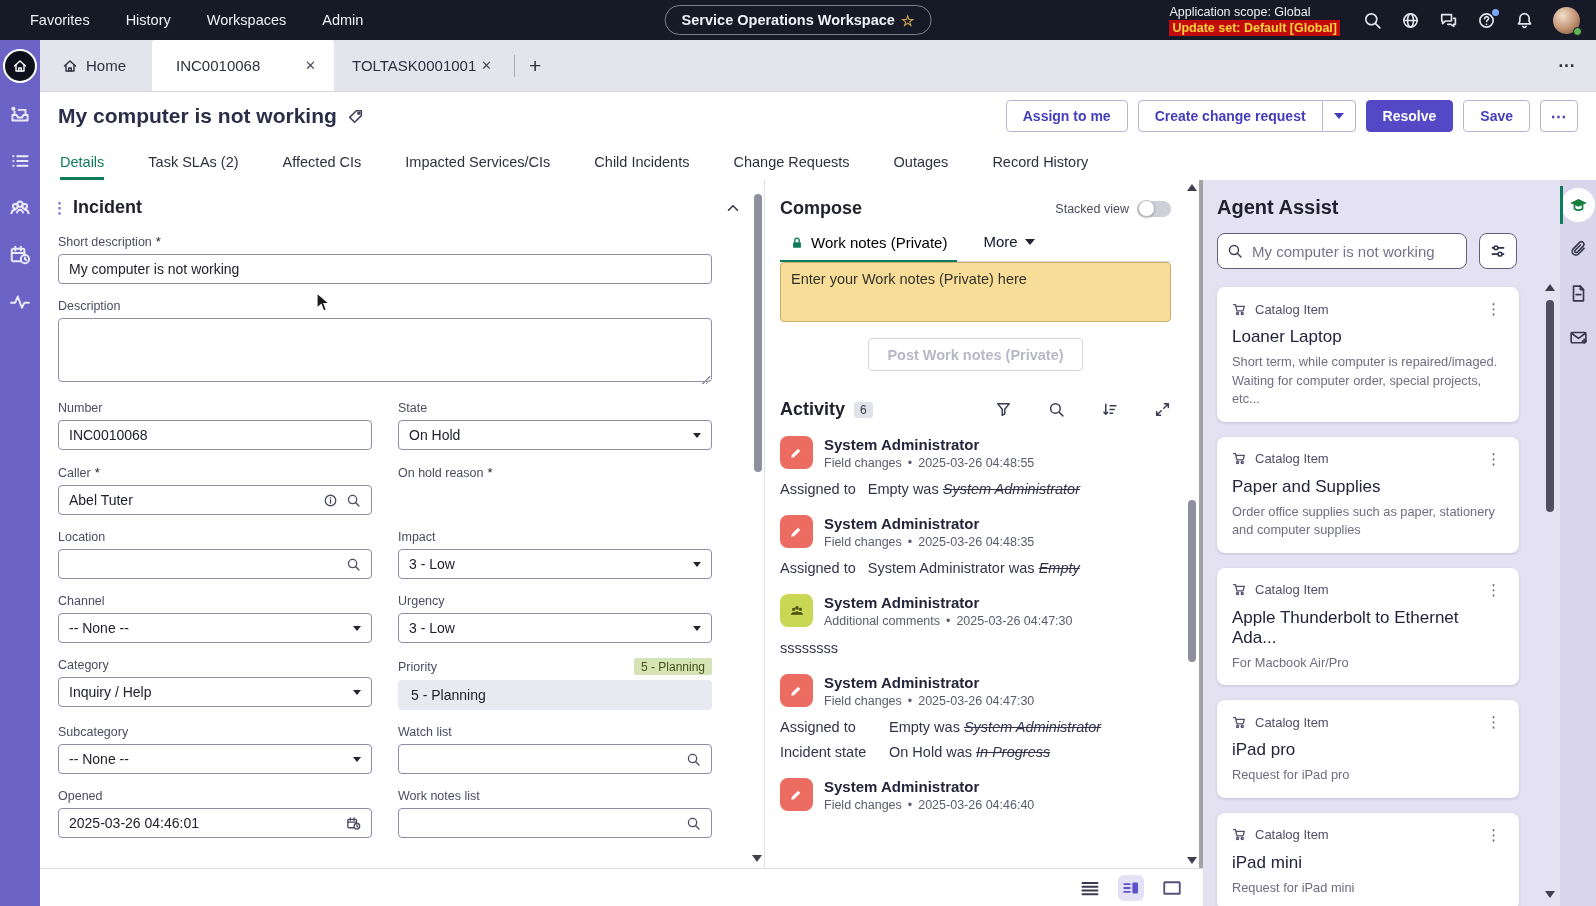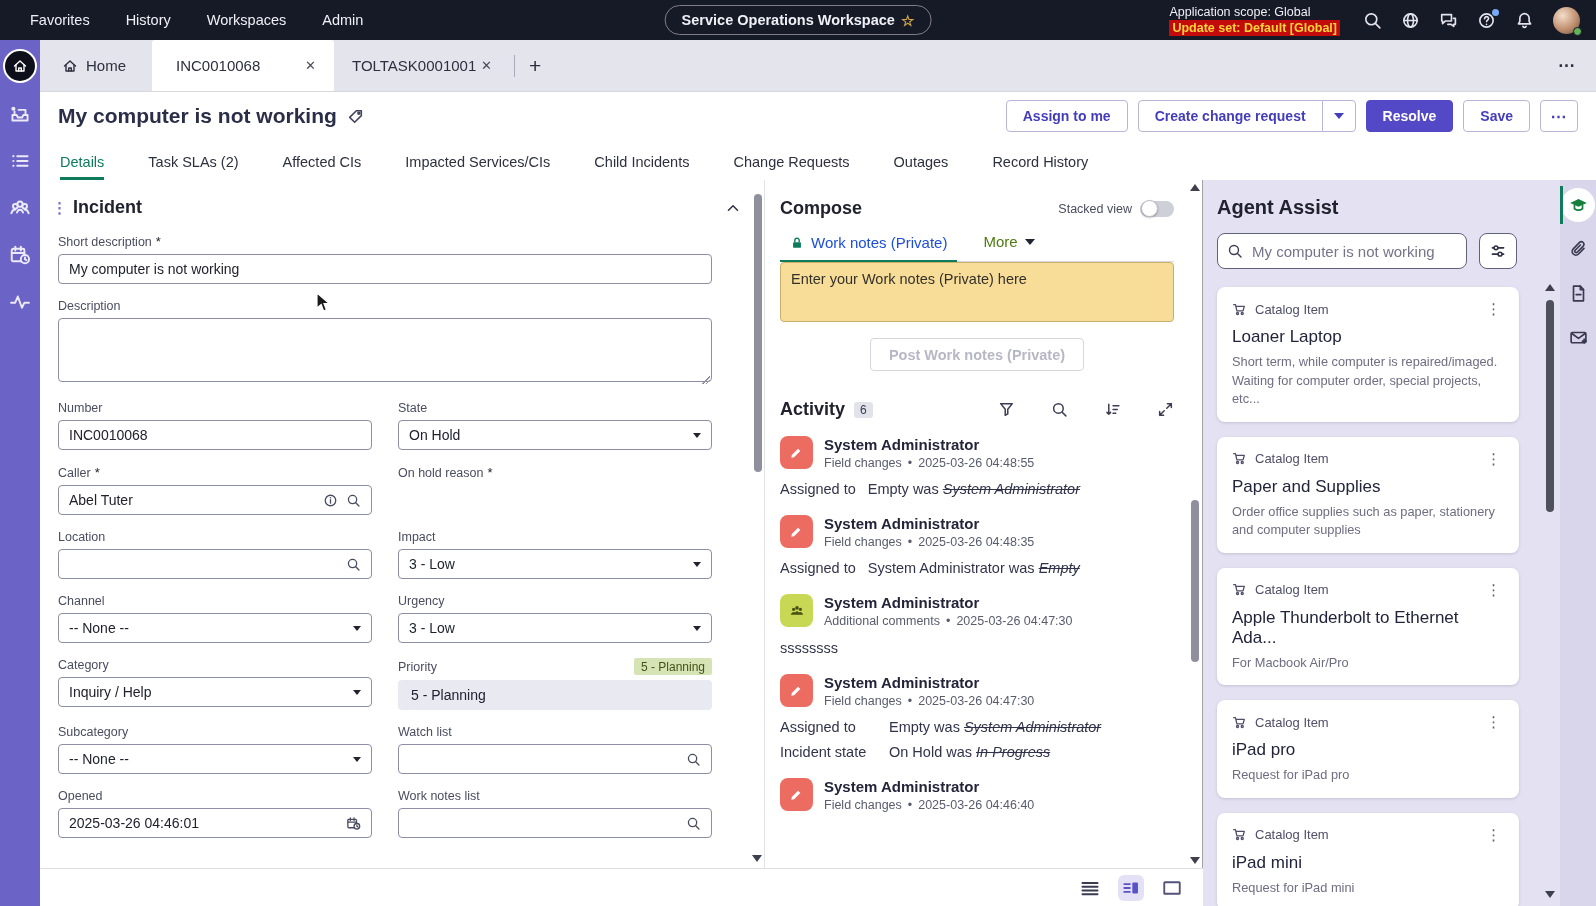--- a/index.html
+++ b/index.html
@@ -94,33 +94,33 @@
   .cursor{position:absolute;left:276px;top:112px;z-index:6;}
   .fscroll{position:absolute;top:4px;right:1px;width:11px;bottom:4px;}
   .fthumb{position:absolute;top:10px;right:1px;width:8px;height:278px;background:#8f8f9e;border-radius:4px;}
   .tri-dn{width:0;height:0;border-left:5px solid transparent;border-right:5px solid transparent;
     border-top:7px solid #3f3f4f;}
   .tri-up{width:0;height:0;border-left:5px solid transparent;border-right:5px solid transparent;
     border-bottom:7px solid #3f3f4f;}
   .fscroll .tri-dn{position:absolute;bottom:2px;right:1px;}
 
   
-  .middle-panel{position:absolute;top:88px;left:726px;width:437px;bottom:38px;border-right:1px solid #a3a3a3;
+  .middle-panel{position:absolute;top:88px;left:726px;width:437px;bottom:38px;border-right:4px solid #a3a3a3;
     overflow:hidden;padding:0 28px 0 14px;}
   .c-row1{display:flex;align-items:center;margin-top:18px;}
   .c-title{font-size:18px;font-weight:bold;color:#21222e;}
   .sv-label{margin-left:auto;font-size:12.5px;color:#4b4c5e;margin-right:8px;}
   .toggle{width:34px;height:16px;border-radius:9px;background:#cfcfd8;position:relative;cursor:pointer;}
   .knob{position:absolute;left:1px;top:-1px;width:17px;height:17px;border-radius:50%;background:#fff;
     border:1px solid #b9b9c4;box-shadow:0 1px 2px rgba(0,0,0,.25);}
   .c-tabs{display:flex;align-items:flex-end;margin-top:14px;border-bottom:1px solid #d8d8e0;}
-  .wn-tab{display:flex;align-items:center;gap:7px;color:#1d4ed8;font-size:15px;padding:0 10px 9px 10px;
+  .wn-tab{display:flex;align-items:center;gap:7px;color:#000000;font-size:15px;padding:0 10px 9px 10px;
     border-bottom:2.5px solid #0e7c5c;margin-bottom:-1px;cursor:pointer;}
   .lockico{width:14px;height:14px;color:#0e7c5c;}
-  .more-tab{display:flex;align-items:center;gap:7px;font-size:15px;color:#4d7c0f;padding:0 10px 11px 26px;cursor:pointer;}
+  .more-tab{display:flex;align-items:center;gap:7px;font-size:15px;color:#0f172a;padding:0 10px 11px 26px;cursor:pointer;}
   .more-caret{width:0;height:0;border-left:5px solid transparent;border-right:5px solid transparent;
     border-top:6px solid #22232e;}
   .wn-area{width:100%;height:60px;margin-top:0;background:#f8dd99;border:1px solid #c9b06a;border-radius:4px;
     font-family:"Liberation Sans",sans-serif;font-size:14.5px;padding:8px 10px;resize:none;color:#701a75;}
   .wn-area::placeholder{color:#33312a;opacity:1;}
   .post-row{display:flex;justify-content:center;margin-top:12px;}
   .post-btn{height:33px;border-radius:4px;border:1px solid #d6d6e0;background:#fff;color:#b7b7c5;
     font-size:14.5px;font-weight:bold;padding:0 18px;font-family:"Liberation Sans",sans-serif;}
   .a-head{display:flex;align-items:center;margin-top:28px;margin-bottom:16px;}
   .a-title{font-size:18px;font-weight:bold;color:#21222e;}

